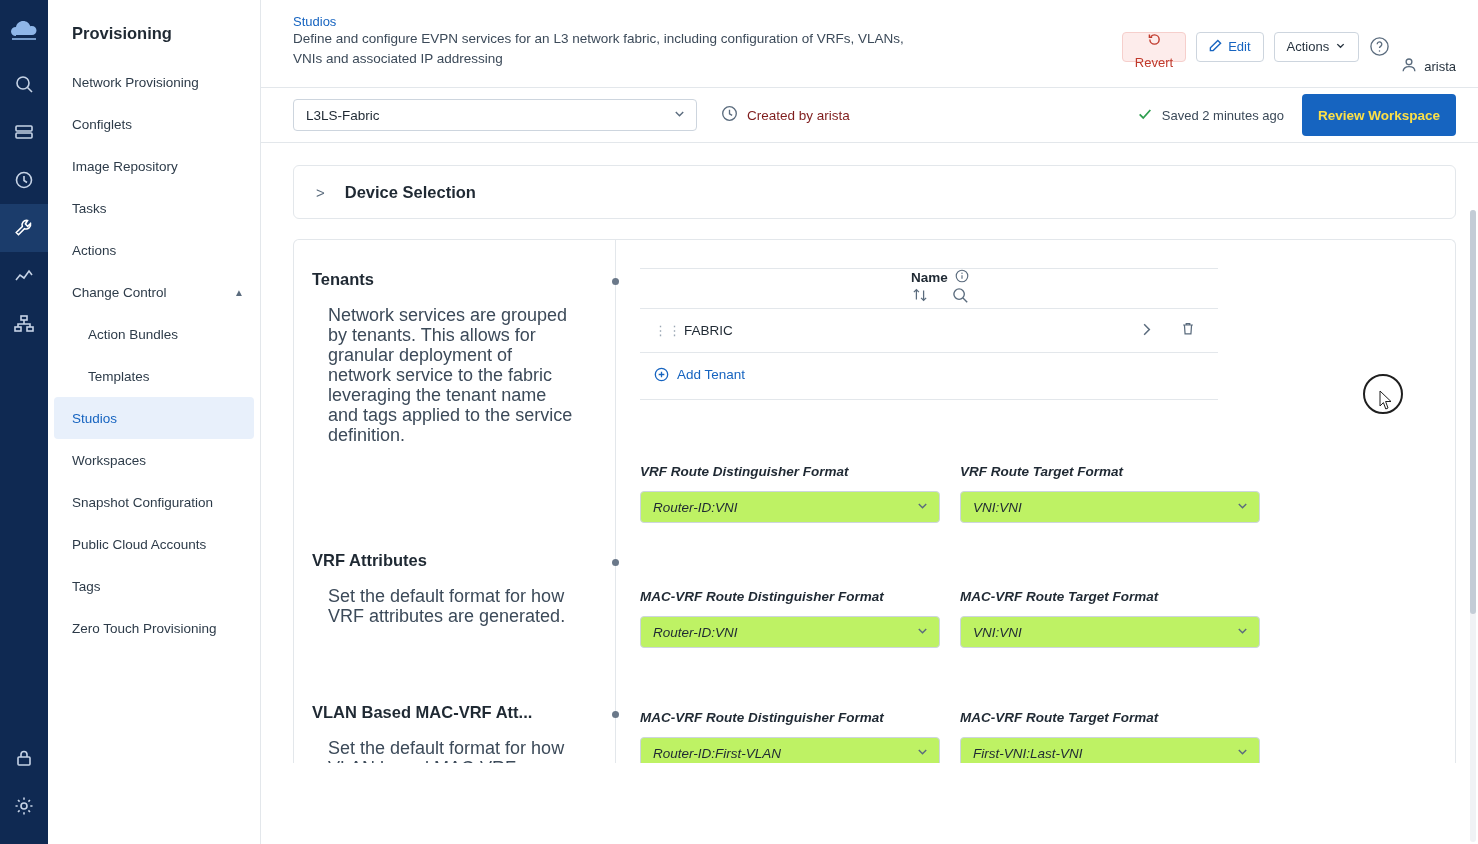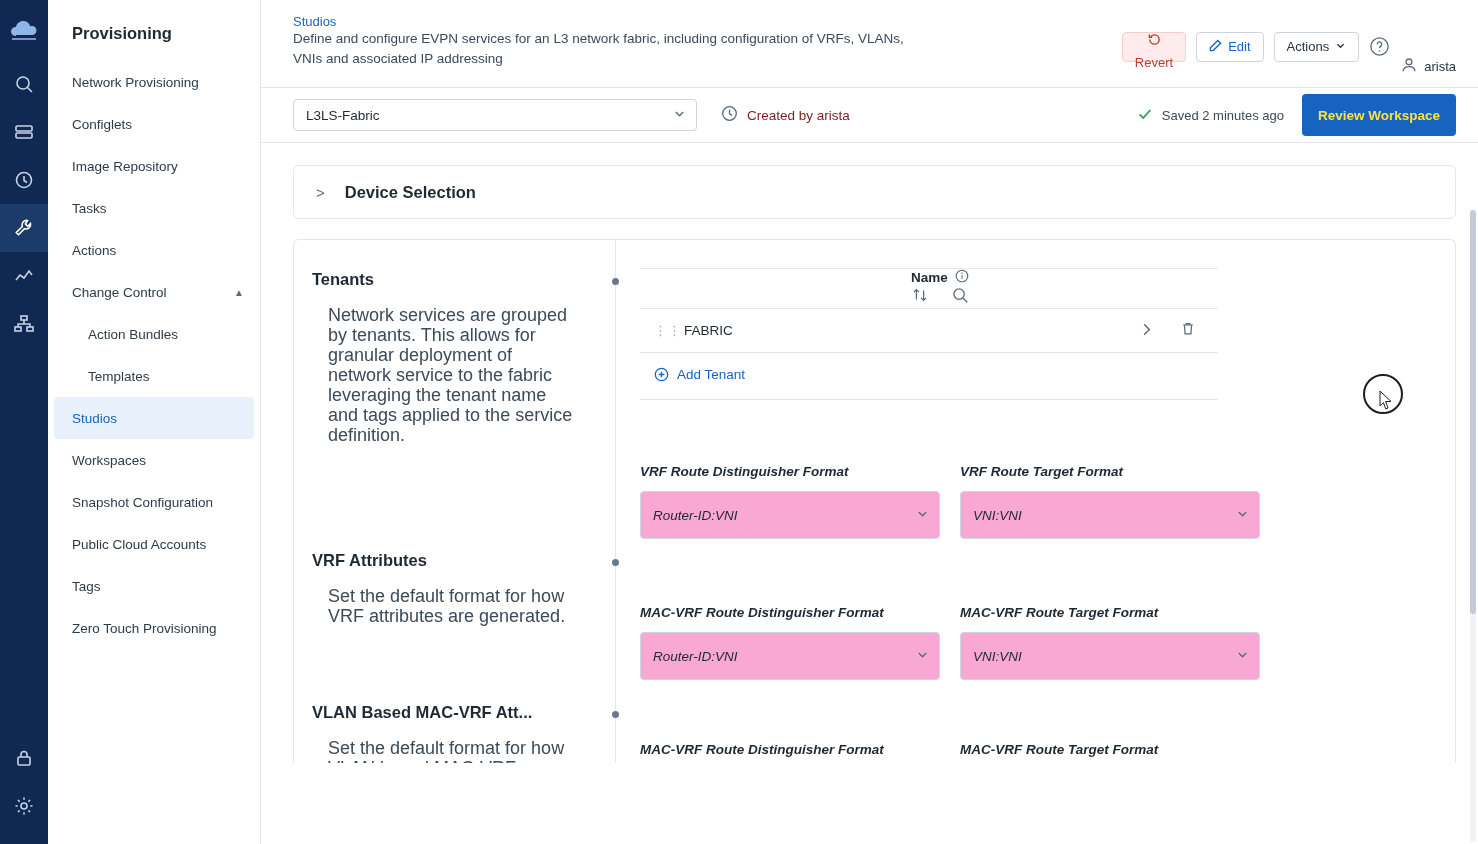--- a/index.html
+++ b/index.html
@@ -135,21 +135,21 @@
   .add-link {
     display: flex; align-items: flex-start; gap: 8px; color: #1664c0; font-size: 13.5px;
     padding: 14px 0 14px 14px; cursor: pointer; border-bottom: 1px solid #e3e7eb; width: 578px;
   }
 
   
   .fieldgrid { display: flex; gap: 20px; }
   .field { width: 300px; font-style: italic; }
   .field label { display: block; font-size: 13.5px; font-weight: bold; margin-bottom: 12px; color: #1f2933; }
   .dropdown {
-    height: 48px; border: 1px solid #cdd5de; border-radius: 4px; background: #f9a8d4;
+    height: 32px; border: 1px solid #cdd5de; border-radius: 4px; background: #bef264;
     display: flex; align-items: center; justify-content: space-between;
     padding: 0 10px 0 12px; font-size: 13.5px; cursor: pointer;
   }
   .rowgap { margin-bottom: 66px; }
   .rowgap2 { margin-bottom: 62px; }
 
   
   .cursor-ring {
     position: absolute; width: 40px; height: 40px; border-radius: 50%;
     border: 2px solid #1f1f1f; left: 1102px; top: 374px; pointer-events: none;

